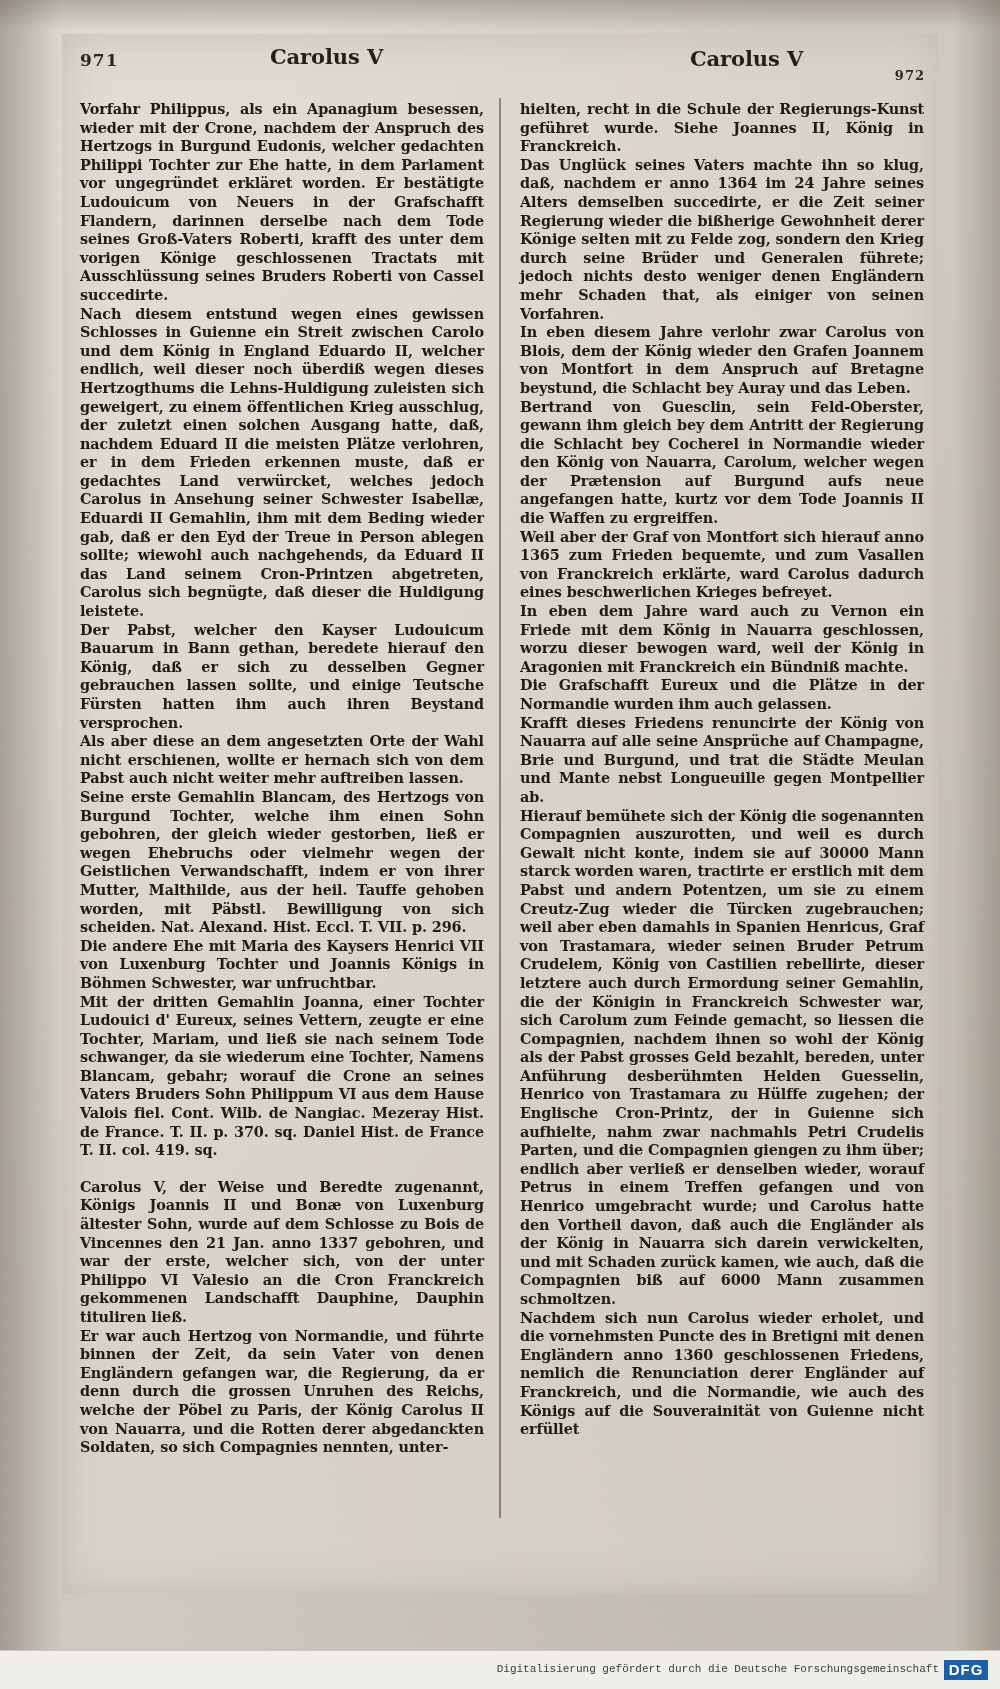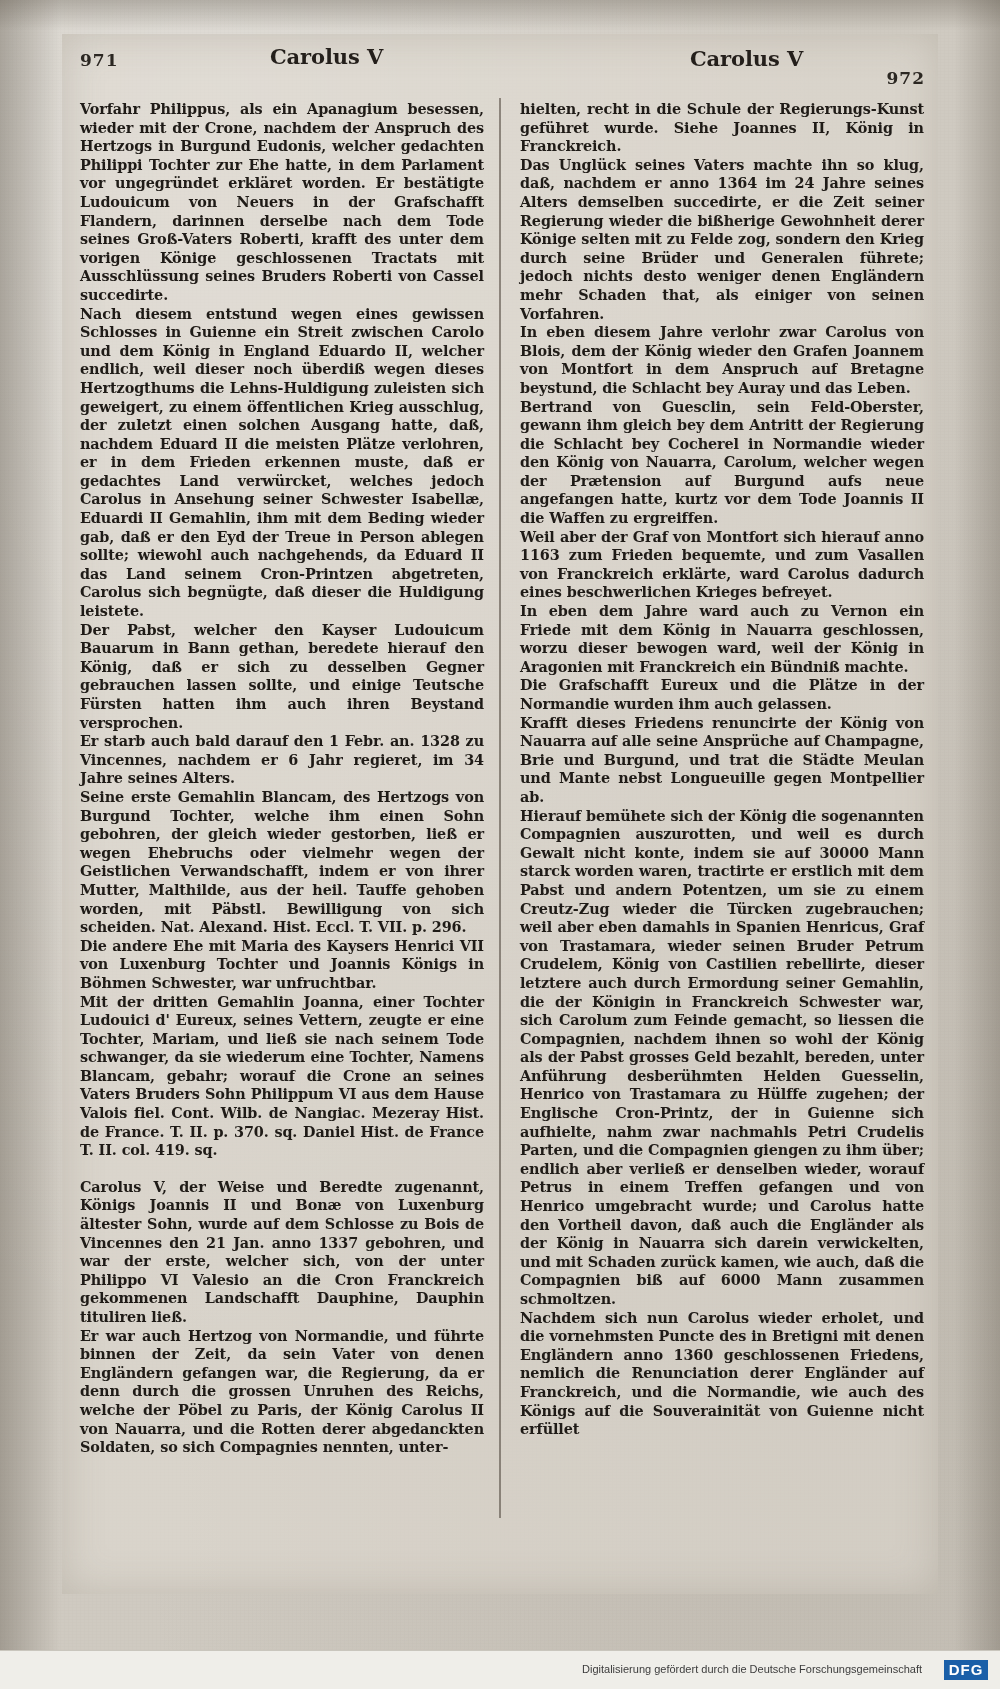--- a/index.html
+++ b/index.html
@@ -57,21 +57,21 @@
     font-size: 17px;
     font-weight: bold;
     letter-spacing: 1px;
     color: #2b2722;
     font-family: "DejaVu Serif", serif;
   }
   .folio-right {
     position: absolute;
     right: 0px;
     top: 24px;
-    font-size: 17px;
+    font-size: 13px;
     font-weight: bold;
     letter-spacing: 1px;
     color: #2b2722;
     font-family: "DejaVu Serif", serif;
   }
   .run-head-left {
     position: absolute;
     left: 190px;
     top: 0px;
     font-size: 21px;
@@ -127,23 +127,23 @@
     position: absolute;
     left: 0;
     bottom: 0;
     width: 1000px;
     height: 38px;
     background: #efeee9;
     border-top: 1px solid #c9c6bd;
   }
   .footer-text {
     position: absolute;
-    right: 78px;
+    right: 61px;
     top: 12px;
-    font-family: Liberation Sans, sans-serif;
+    font-family: Liberation Mono, monospace;
     font-size: 11px;
     color: #3c3c3c;
     text-align: center;
   }
   .dfg-logo {
     position: absolute;
     right: 12px;
     top: 9px;
     width: 44px;
     height: 20px;
@@ -188,35 +188,35 @@
     <div class="run-head-right frak">Carolus V</div>
     <div class="folio-right">972</div>
   </div>
 
   <div class="divider"></div>
 
   <div class="col left frak">
     <p>Vorfahr Philippus, als ein Apanagium besessen, wieder mit der Crone, nachdem der Anspruch des Hertzogs in Burgund Eudonis, welcher gedachten Philippi Tochter zur Ehe hatte, in dem Parlament vor ungegründet erkläret worden. Er bestätigte Ludouicum von Neuers in der Grafschafft Flandern, darinnen derselbe nach dem Tode seines Groß-Vaters Roberti, krafft des unter dem vorigen Könige geschlossenen Tractats mit Ausschlüssung seines Bruders Roberti von Cassel succedirte.</p>
     <p>Nach diesem entstund wegen eines gewissen Schlosses in Guienne ein Streit zwischen Carolo und dem König in England Eduardo II, welcher endlich, weil dieser noch überdiß wegen dieses Hertzogthums die Lehns-Huldigung zuleisten sich geweigert, zu einem öffentlichen Krieg ausschlug, der zuletzt einen solchen Ausgang hatte, daß, nachdem Eduard II die meisten Plätze verlohren, er in dem Frieden erkennen muste, daß er gedachtes Land verwürcket, welches jedoch Carolus in Ansehung seiner Schwester Isabellæ, Eduardi II Gemahlin, ihm mit dem Beding wieder gab, daß er den Eyd der Treue in Person ablegen sollte; wiewohl auch nachgehends, da Eduard II das Land seinem Cron-Printzen abgetreten, Carolus sich begnügte, daß dieser die Huldigung leistete.</p>
     <p>Der Pabst, welcher den Kayser Ludouicum Bauarum in Bann gethan, beredete hierauf den König, daß er sich zu desselben Gegner gebrauchen lassen sollte, und einige Teutsche Fürsten hatten ihm auch ihren Beystand versprochen.</p>
-    <p>Er starb auch bald darauf den 1 Febr. an. 1328 zu Vincennes, nachdem er 6 Jahr regieret, im 34 Jahre seines Alters.</p>
+    <p>Als aber diese an dem angesetzten Orte der Wahl nicht erschienen, wollte er hernach sich von dem Pabst auch nicht weiter mehr auftreiben lassen.</p>
     <p>Seine erste Gemahlin Blancam, des Hertzogs von Burgund Tochter, welche ihm einen Sohn gebohren, der gleich wieder gestorben, ließ er wegen Ehebruchs oder vielmehr wegen der Geistlichen Verwandschafft, indem er von ihrer Mutter, Malthilde, aus der heil. Tauffe gehoben worden, mit Päbstl. Bewilligung von sich scheiden. Nat. Alexand. Hist. Eccl. T. VII. p. 296.</p>
     <p>Die andere Ehe mit Maria des Kaysers Henrici VII von Luxenburg Tochter und Joannis Königs in Böhmen Schwester, war unfruchtbar.</p>
     <p>Mit der dritten Gemahlin Joanna, einer Tochter Ludouici d' Eureux, seines Vettern, zeugte er eine Tochter, Mariam, und ließ sie nach seinem Tode schwanger, da sie wiederum eine Tochter, Namens Blancam, gebahr; worauf die Crone an seines Vaters Bruders Sohn Philippum VI aus dem Hause Valois fiel. Cont. Wilb. de Nangiac. Mezeray Hist. de France. T. II. p. 370. sq. Daniel Hist. de France T. II. col. 419. sq.</p>
     <div class="sec-break"></div>
     <p>Carolus V, der Weise und Beredte zugenannt, Königs Joannis II und Bonæ von Luxenburg ältester Sohn, wurde auf dem Schlosse zu Bois de Vincennes den 21 Jan. anno 1337 gebohren, und war der erste, welcher sich, von der unter Philippo VI Valesio an die Cron Franckreich gekommenen Landschafft Dauphine, Dauphin tituliren ließ.</p>
     <p>Er war auch Hertzog von Normandie, und führte binnen der Zeit, da sein Vater von denen Engländern gefangen war, die Regierung, da er denn durch die grossen Unruhen des Reichs, welche der Pöbel zu Paris, der König Carolus II von Nauarra, und die Rotten derer abgedanckten Soldaten, so sich Compagnies nennten, unter-</p>
   </div>
 
   <div class="col right frak">
     <p>hielten, recht in die Schule der Regierungs-Kunst geführet wurde. Siehe Joannes II, König in Franckreich.</p>
     <p>Das Unglück seines Vaters machte ihn so klug, daß, nachdem er anno 1364 im 24 Jahre seines Alters demselben succedirte, er die Zeit seiner Regierung wieder die bißherige Gewohnheit derer Könige selten mit zu Felde zog, sondern den Krieg durch seine Brüder und Generalen führete; jedoch nichts desto weniger denen Engländern mehr Schaden that, als einiger von seinen Vorfahren.</p>
     <p>In eben diesem Jahre verlohr zwar Carolus von Blois, dem der König wieder den Grafen Joannem von Montfort in dem Anspruch auf Bretagne beystund, die Schlacht bey Auray und das Leben.</p>
     <p>Bertrand von Guesclin, sein Feld-Oberster, gewann ihm gleich bey dem Antritt der Regierung die Schlacht bey Cocherel in Normandie wieder den König von Nauarra, Carolum, welcher wegen der Prætension auf Burgund aufs neue angefangen hatte, kurtz vor dem Tode Joannis II die Waffen zu ergreiffen.</p>
-    <p>Weil aber der Graf von Montfort sich hierauf anno 1163 zum Frieden bequemte, und zum Vasallen von Franckreich erklärte, ward Carolus dadurch eines beschwerlichen Krieges befreyet.</p>
+    <p>Weil aber der Graf von Montfort sich hierauf anno 1365 zum Frieden bequemte, und zum Vasallen von Franckreich erklärte, ward Carolus dadurch eines beschwerlichen Krieges befreyet.</p>
     <p>In eben dem Jahre ward auch zu Vernon ein Friede mit dem König in Nauarra geschlossen, worzu dieser bewogen ward, weil der König in Aragonien mit Franckreich ein Bündniß machte.</p>
     <p>Die Grafschafft Eureux und die Plätze in der Normandie wurden ihm auch gelassen.</p>
     <p>Krafft dieses Friedens renuncirte der König von Nauarra auf alle seine Ansprüche auf Champagne, Brie und Burgund, und trat die Städte Meulan und Mante nebst Longueuille gegen Montpellier ab.</p>
     <p>Hierauf bemühete sich der König die sogenannten Compagnien auszurotten, und weil es durch Gewalt nicht konte, indem sie auf 30000 Mann starck worden waren, tractirte er erstlich mit dem Pabst und andern Potentzen, um sie zu einem Creutz-Zug wieder die Türcken zugebrauchen; weil aber eben damahls in Spanien Henricus, Graf von Trastamara, wieder seinen Bruder Petrum Crudelem, König von Castilien rebellirte, dieser letztere auch durch Ermordung seiner Gemahlin, die der Königin in Franckreich Schwester war, sich Carolum zum Feinde gemacht, so liessen die Compagnien, nachdem ihnen so wohl der König als der Pabst grosses Geld bezahlt, bereden, unter Anführung desberühmten Helden Guesselin, Henrico von Trastamara zu Hülffe zugehen; der Englische Cron-Printz, der in Guienne sich aufhielte, nahm zwar nachmahls Petri Crudelis Parten, und die Compagnien giengen zu ihm über; endlich aber verließ er denselben wieder, worauf Petrus in einem Treffen gefangen und von Henrico umgebracht wurde; und Carolus hatte den Vortheil davon, daß auch die Engländer als der König in Nauarra sich darein verwickelten, und mit Schaden zurück kamen, wie auch, daß die Compagnien biß auf 6000 Mann zusammen schmoltzen.</p>
     <p>Nachdem sich nun Carolus wieder erholet, und die vornehmsten Puncte des in Bretigni mit denen Engländern anno 1360 geschlossenen Friedens, nemlich die Renunciation derer Engländer auf Franckreich, und die Normandie, wie auch des Königs auf die Souverainität von Guienne nicht erfüllet</p>
   </div>
 
   <div class="edgeshadow-left"></div>
   <div class="edgeshadow-right"></div>
   <div class="edgeshadow-top"></div>

